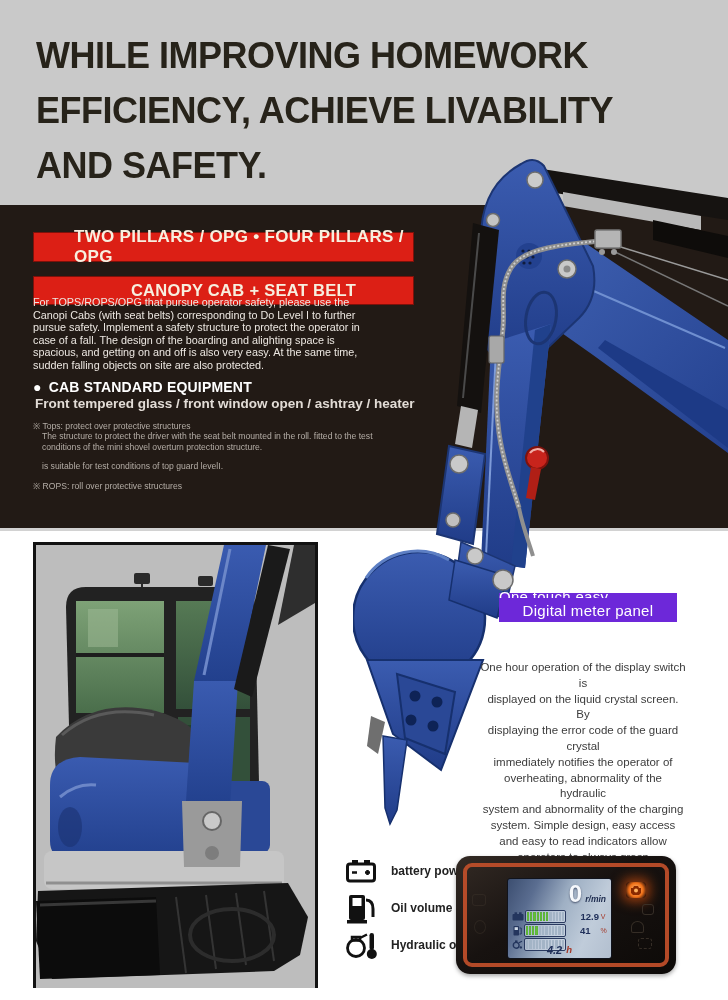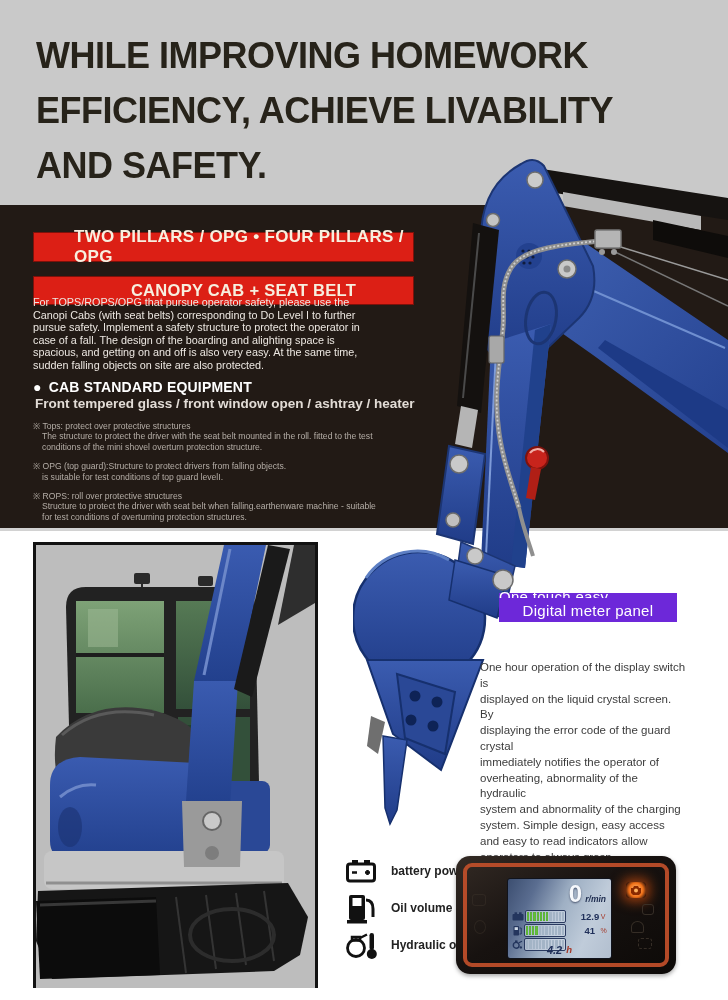--- a/index.html
+++ b/index.html
@@ -34,21 +34,21 @@
   .machine-photo{position:absolute;left:33px;top:542px;width:285px;height:446px;
     border:3px solid #121212;border-bottom:none;background:#bdbdbd;box-sizing:border-box;}
   .machine-photo svg{display:block;}
   
   .arm-photo{position:absolute;left:353px;top:148px;width:375px;height:680px;pointer-events:none;}
   
   .feat-label{position:absolute;left:499px;width:178px;background:#6d28d9;color:#ffffff;
     display:flex;align-items:center;justify-content:center;font-size:15px;letter-spacing:0.3px;}
   .feat-label.one{top:593px;height:24px;}
   .feat-label.two{top:598px;height:24px;}
-  .feat-par{position:absolute;left:480px;top:660px;width:206px;text-align:left;
+  .feat-par{position:absolute;left:480px;top:660px;width:206px;text-align:center;
     color:#3c3c3c;font-size:11.5px;line-height:15.8px;}
   
   .legend{position:absolute;left:344px;top:856px;}
   .legend-item{display:flex;align-items:center;height:30px;margin-bottom:7px;}
   .legend-item .lg-icon{width:34px;display:flex;justify-content:center;}
   .legend-item .lg-label{margin-left:13px;font-size:12px;font-weight:600;color:#222222;}
   
   .meter{position:absolute;left:456px;top:856px;width:220px;height:118px;border-radius:14px;
     background:linear-gradient(150deg,#332a24 0%,#171210 45%,#0d0a08 100%);
     box-shadow:0 2px 4px rgba(0,0,0,.35);}
@@ -61,21 +61,21 @@
   .lcd-rpm .rpm-v{font-size:24px;font-weight:bold;color:#f5f8fc;text-shadow:0 1px 2px rgba(15,25,55,.65);}
   .lcd-rpm .rpm-u{font-size:8.5px;font-weight:bold;font-style:italic;color:#1d2b4e;}
   .lcd-rows{position:absolute;left:4px;top:31px;width:95px;}
   .lcd-row{display:flex;align-items:center;height:13px;margin-bottom:1px;}
   .lcd-ic{width:13px;display:flex;justify-content:center;}
   .lcd-gauge{width:47px;height:9px;border:1px solid #2a3a60;border-radius:2px;background:rgba(220,228,238,.55);
     display:flex;align-items:stretch;padding:1px;box-sizing:content-box;margin-left:1px;}
   .lcd-gauge i{flex:1;margin-right:1px;background:#a3b4c6;border-radius:0.5px;}
   .lcd-gauge i:last-child{margin-right:0;}
   .lcd-gauge i.lit{background:#64bd3c;box-shadow:inset 0 0 1px #2f7d14;}
-  .lcd-val{width:24px;text-align:center;font-size:9.5px;font-weight:bold;color:#20305a;margin-left:14px;}
+  .lcd-val{width:24px;text-align:left;font-size:9.5px;font-weight:bold;color:#20305a;margin-left:14px;}
   .lcd-unit{width:8px;font-size:7px;color:#a5392a;margin-left:1px;}
   .lcd-hours{position:absolute;bottom:2px;left:0;width:100%;display:flex;justify-content:center;align-items:flex-start;gap:4px;}
   .lcd-hours .hr-v{font-size:11px;font-weight:bold;font-style:italic;color:#20305a;}
   .lcd-hours .hr-u{font-size:9.5px;font-weight:bold;font-style:italic;color:#a5392a;}
   .warn-lamp{position:absolute;right:30px;top:26px;width:20px;height:16px;border-radius:4px;
     background:radial-gradient(circle at 50% 50%,#ffc37a 0%,#f07018 55%,rgba(200,60,0,.25) 85%,transparent 100%);
     box-shadow:0 0 12px 4px rgba(255,95,15,.55);display:flex;align-items:center;justify-content:center;}
   .warn-lamp svg{display:block;}
   .dim-ic{position:absolute;border:1.5px solid #3f362d;border-radius:3px;opacity:.8;}
   .dim-a{right:22px;top:48px;width:10px;height:9px;}
@@ -190,32 +190,27 @@
 
 <div class="footnotes">
   <div class="fn">
     <div class="fn-title">
       <span>※</span>
       <span>Tops: protect over protective structures</span>
     </div>
     <div class="fn-body">The structure to protect the driver with the seat belt mounted in the roll.  fitted to the test conditions of the mini shovel overturn protection structure.</div>
   </div>
   <div class="fn">
-    <div class="fn-title">
-      <span>※</span>
-      <span>OPG (top guard):Structure to protect drivers from falling objects.</span>
-    </div>
     <div class="fn-body">is suitable for test conditions of top guard levelI.</div>
   </div>
   <div class="fn">
     <div class="fn-title">
       <span>※</span>
       <span>ROPS: roll over protective structures</span>
     </div>
-    <div class="fn-body">Structure to protect the driver with seat belt when falling.earthenware machine - suitable for test conditions of overturning protection structures.</div>
   </div>
 </div>
 
 <div class="machine-photo">
   <svg width="279" height="443" viewBox="0 0 279 443">
     <defs>
       <linearGradient id="mblue" x1="0" y1="0" x2="0" y2="1">
         <stop offset="0" stop-color="#3a5bb0"></stop>
           <stop offset="1" stop-color="#22408d"></stop>
       </linearGradient>

